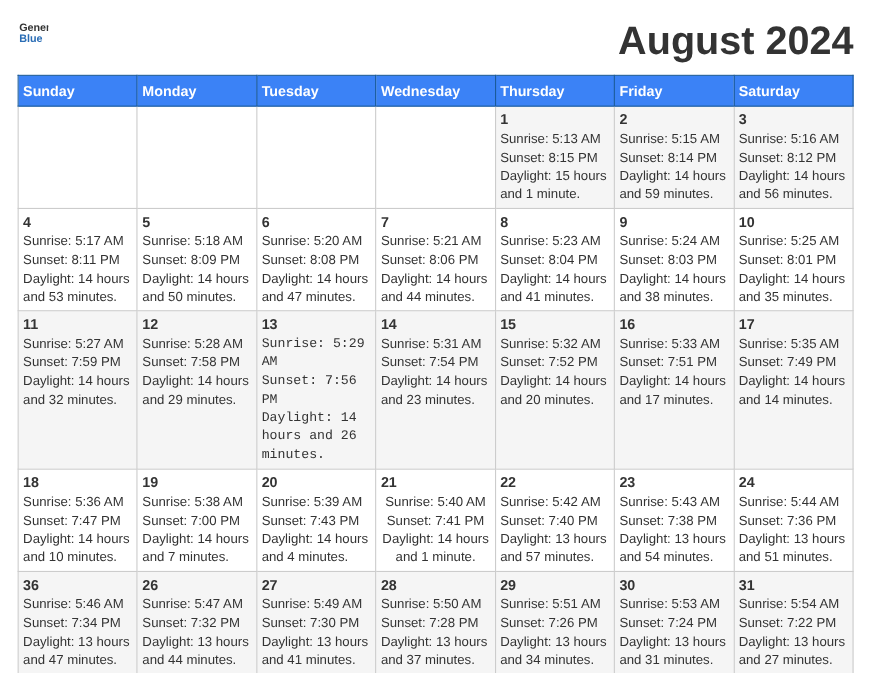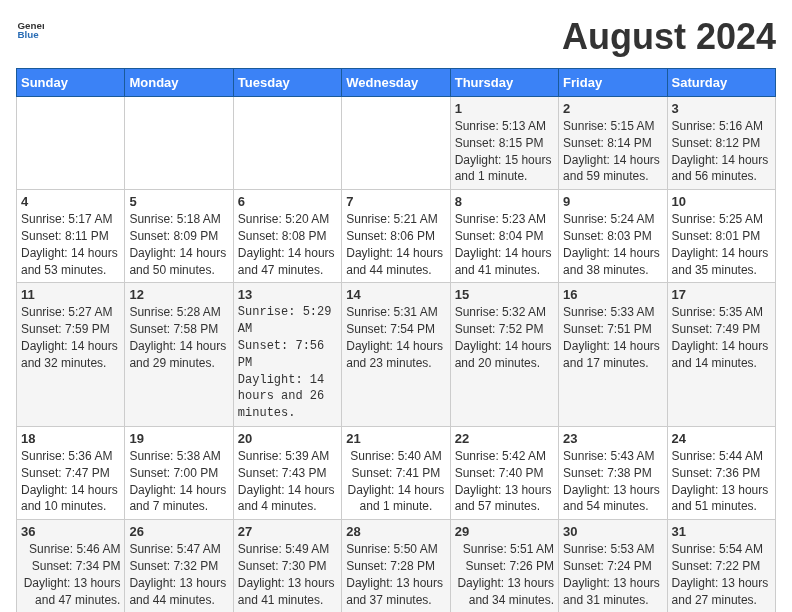--- a/index.html
+++ b/index.html
@@ -268,21 +268,21 @@
         <td>
           <span class="day-number">24</span>
           <div class="day-info" style="white-space: pre-line;">Sunrise: 5:44 AM
 Sunset: 7:36 PM
 Daylight: 13 hours and 51 minutes.</div>
         </td>
       </tr>
       <tr>
         <td>
           <span class="day-number">36</span>
-          <div class="day-info" style="white-space: pre-line; text-align: right;">Sunrise: 5:46 AM
+          <div class="day-info" style="white-space: pre-line;">Sunrise: 5:46 AM
 Sunset: 7:34 PM
 Daylight: 13 hours and 47 minutes.</div>
         </td>
         <td>
           <span class="day-number">26</span>
           <div class="day-info" style="white-space: pre-line;">Sunrise: 5:47 AM
 Sunset: 7:32 PM
 Daylight: 13 hours and 44 minutes.</div>
         </td>
         <td>
@@ -292,21 +292,21 @@
 Daylight: 13 hours and 41 minutes.</div>
         </td>
         <td>
           <span class="day-number">28</span>
           <div class="day-info" style="white-space: pre-line;">Sunrise: 5:50 AM
 Sunset: 7:28 PM
 Daylight: 13 hours and 37 minutes.</div>
         </td>
         <td>
           <span class="day-number">29</span>
-          <div class="day-info" style="white-space: pre-line; text-align: right;">Sunrise: 5:51 AM
+          <div class="day-info" style="white-space: pre-line;">Sunrise: 5:51 AM
 Sunset: 7:26 PM
 Daylight: 13 hours and 34 minutes.</div>
         </td>
         <td>
           <span class="day-number">30</span>
           <div class="day-info" style="white-space: pre-line;">Sunrise: 5:53 AM
 Sunset: 7:24 PM
 Daylight: 13 hours and 31 minutes.</div>
         </td>
         <td>

